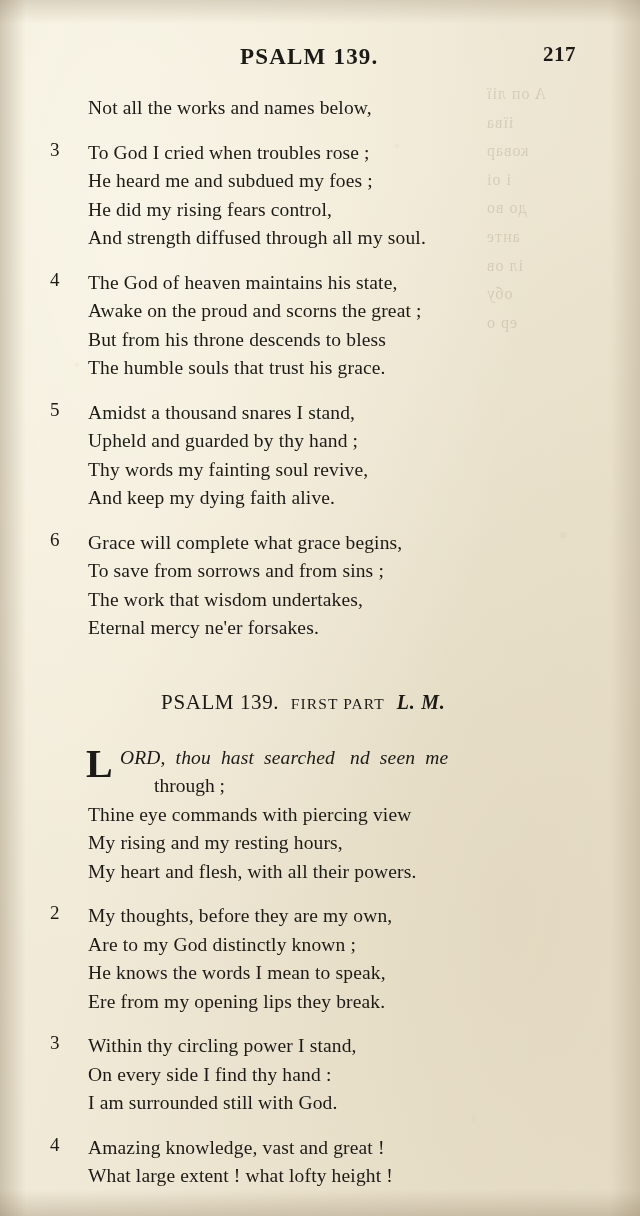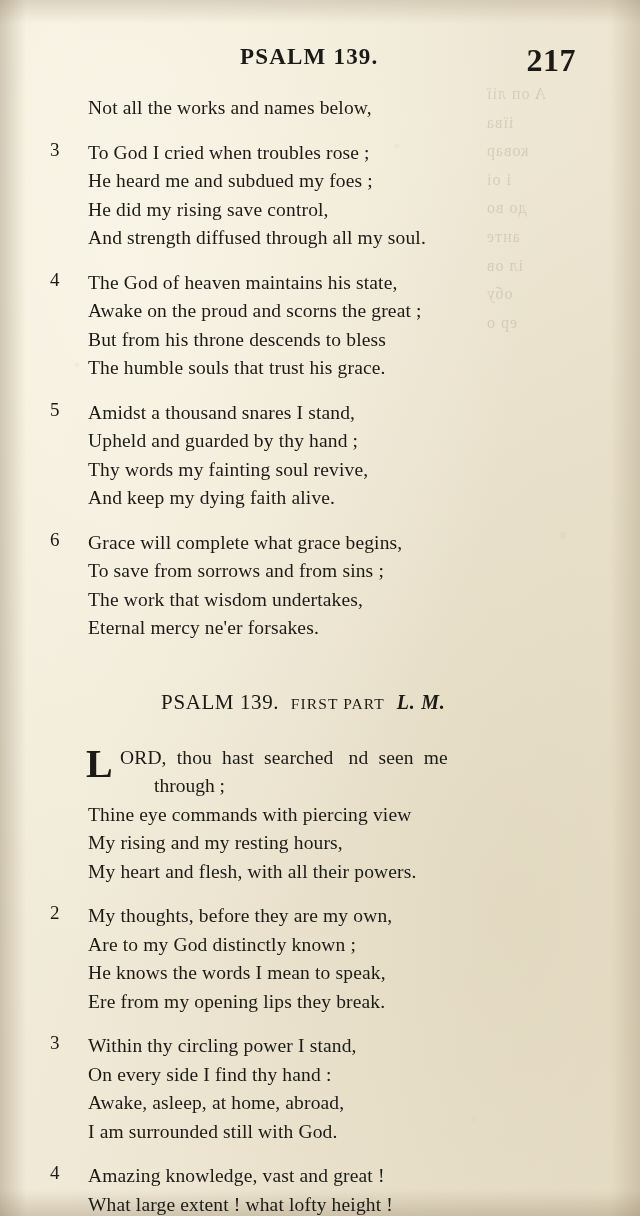--- a/index.html
+++ b/index.html
@@ -97,21 +97,21 @@
     left: 196px;
     top: 0;
     font-size: 23px;
     letter-spacing: 1.2px;
     font-weight: 700;
   }
   .page-num {
     position: absolute;
     right: 8px;
     top: -2px;
-    font-size: 32px;
+    font-size: 21px;
     font-weight: 700;
     letter-spacing: 0.5px;
   }
 
   .stanza {
     position: relative;
     margin: 16px 0 16px 0;
     padding-left: 44px;
   }
   .stanza .num {
@@ -160,20 +160,21 @@
     font-size: 40px;
     line-height: 36px;
     font-weight: 700;
   }
   .first-line {
     padding-left: 32px;
     font-size: 19.5px;
     line-height: 28.5px;
     white-space: pre;
     letter-spacing: 0.15px;
+    font-style: italic;
   }
   .first-line-2 {
     padding-left: 66px;
     font-size: 19.5px;
     line-height: 28.5px;
     white-space: pre;
   }
 </style>
 </head>
 <body>
@@ -202,21 +203,21 @@
     </div>
 
     <div class="stanza no-num">
       <div class="line">Not all the works and names below,</div>
     </div>
 
     <div class="stanza">
       <span class="num">3</span>
       <div class="line">To God I cried when troubles rose ;</div>
       <div class="line">He heard me and subdued my foes ;</div>
-      <div class="line">He did my rising save control,</div>
+      <div class="line">He did my rising fears control,</div>
       <div class="line">And strength diffused through all my soul.</div>
     </div>
 
     <div class="stanza">
       <span class="num">4</span>
       <div class="line">The God of heaven maintains his state,</div>
       <div class="line">Awake on the proud and scorns the great ;</div>
       <div class="line">But from his throne descends to bless</div>
       <div class="line">The humble souls that trust his grace.</div>
     </div>
@@ -255,21 +256,20 @@
       <div class="line">My thoughts, before they are my own,</div>
       <div class="line">Are to my God distinctly known ;</div>
       <div class="line">He knows the words I mean to speak,</div>
       <div class="line">Ere from my opening lips they break.</div>
     </div>
 
     <div class="stanza">
       <span class="num">3</span>
       <div class="line">Within thy circling power I stand,</div>
       <div class="line">On every side I find thy hand :</div>
-      <div class="line">Awake, asleep, at home, abroad,</div>
       <div class="line">I am surrounded still with God.</div>
     </div>
 
     <div class="stanza">
       <span class="num">4</span>
       <div class="line">Amazing knowledge, vast and great !</div>
       <div class="line">What large extent ! what lofty height !</div>
 
     </div>
 

